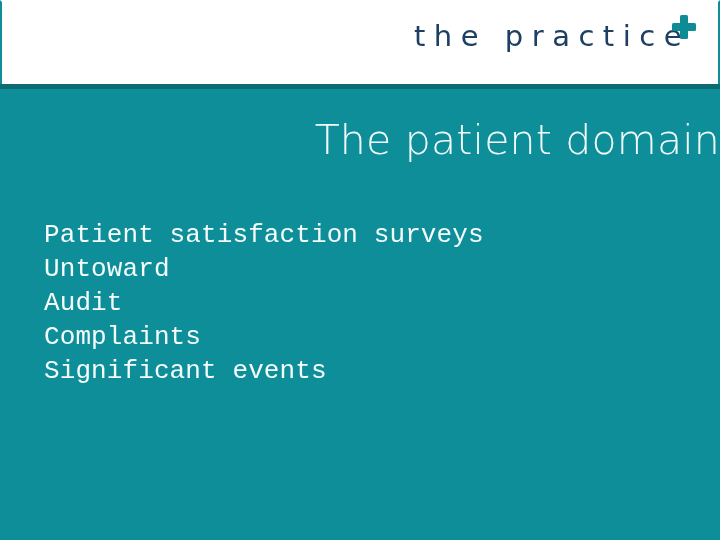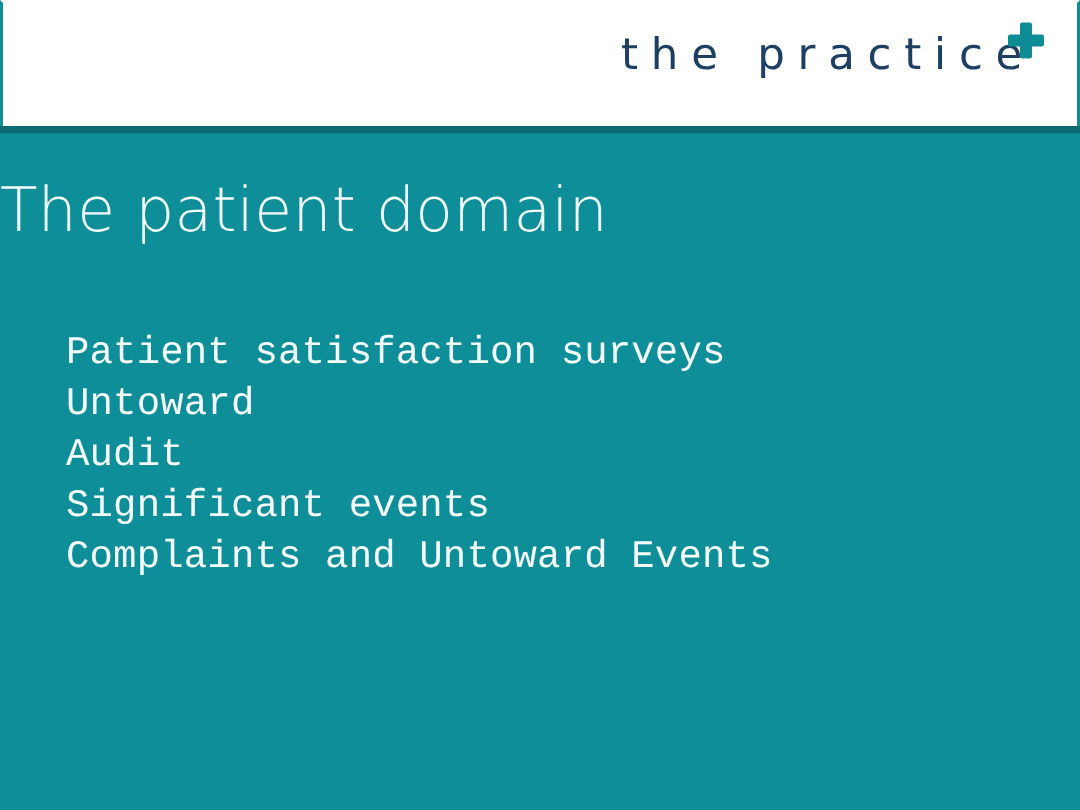--- a/index.html
+++ b/index.html
@@ -82,21 +82,21 @@
     width: 8px;
     height: 24px;
   }
 
   
   #slide-title {
     position: absolute;
     left: 0;
     top: 116px;
     width: 720px;
-    text-align: left;
+    text-align: right;
     font-family: "DejaVu Sans", sans-serif;
     font-size: 41px;
     font-weight: 300;
     color: #f2fbfb;
     letter-spacing: 0.2px;
     line-height: 1.2;
     white-space: nowrap;
   }
 
   
@@ -135,17 +135,17 @@
   </div>
 
   <div id="header-divider"></div>
 
   <div id="slide-title">The patient domain</div>
 
   <ul id="body-list">
     <li>Patient satisfaction surveys</li>
     <li>Untoward</li>
     <li>Audit</li>
+    <li>Complaints</li>
     <li>Significant events</li>
-    <li>Complaints and Untoward Events</li>
   </ul>
 
 </div>
 
 </body></html>

